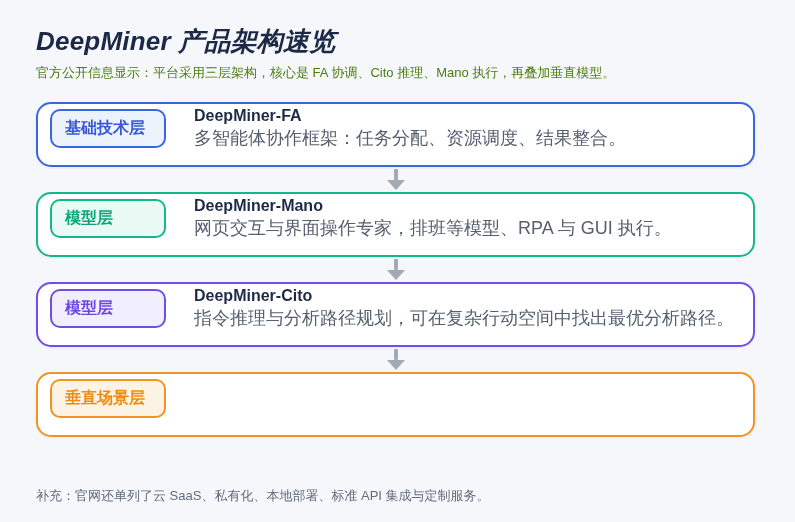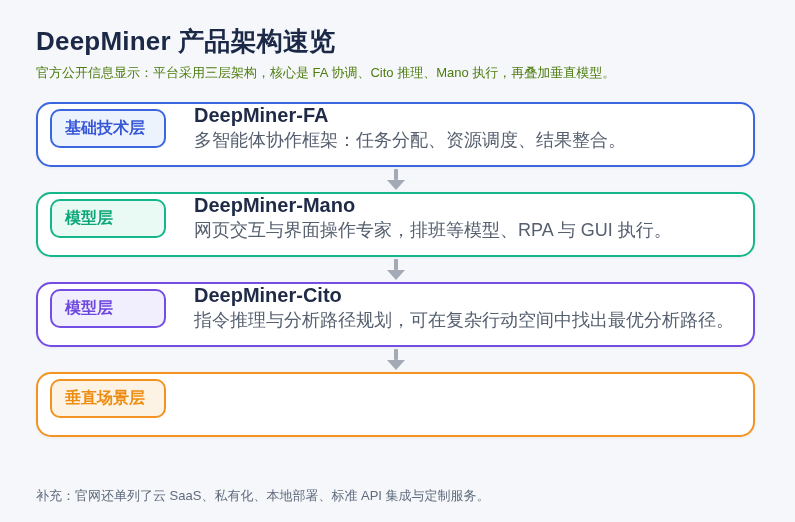--- a/index.html
+++ b/index.html
@@ -9,20 +9,21 @@
     font-family: "Liberation Sans", "DejaVu Sans", sans-serif;
     overflow: hidden;
   }
   .page { padding: 0 36px; box-sizing: border-box; }
 
   .page-title {
     margin: 26px 0 0 0;
     font-size: 26px; line-height: 1.2;
     font-weight: 800; color: #1b2947;
     letter-spacing: 0.2px;
+    font-style: italic;
   }
   .page-subtitle {
     margin: 7px 0 0 0;
     font-size: 13px; line-height: 1.35;
     color: #4d7c0f;
   }
 
   .stack { margin-top: 20px; width: 719px; }
 
   .layer-card {
@@ -42,21 +43,21 @@
     border: 2px solid var(--accent, #3b66e0);
     border-radius: 10px;
     background: var(--badge-bg, #edf3fd);
     color: var(--badge-text, #3757d6);
     font-size: 16px; font-weight: 700;
     display: flex; align-items: center;
     padding-left: 13px;
   }
   .layer-content { margin-left: 28px; min-width: 0; }
   .layer-title {
-    font-size: 20px; font-weight: 700;
+    font-size: 16px; font-weight: 700;
     color: #1e2a46; line-height: 1.1;
   }
   .layer-desc {
     margin-top: 4px;
     font-size: 18px; color: #555f6e; line-height: 1.2;
   }
 
   .connector {
     height: 25px; width: 719px;
     display: flex; flex-direction: column;

